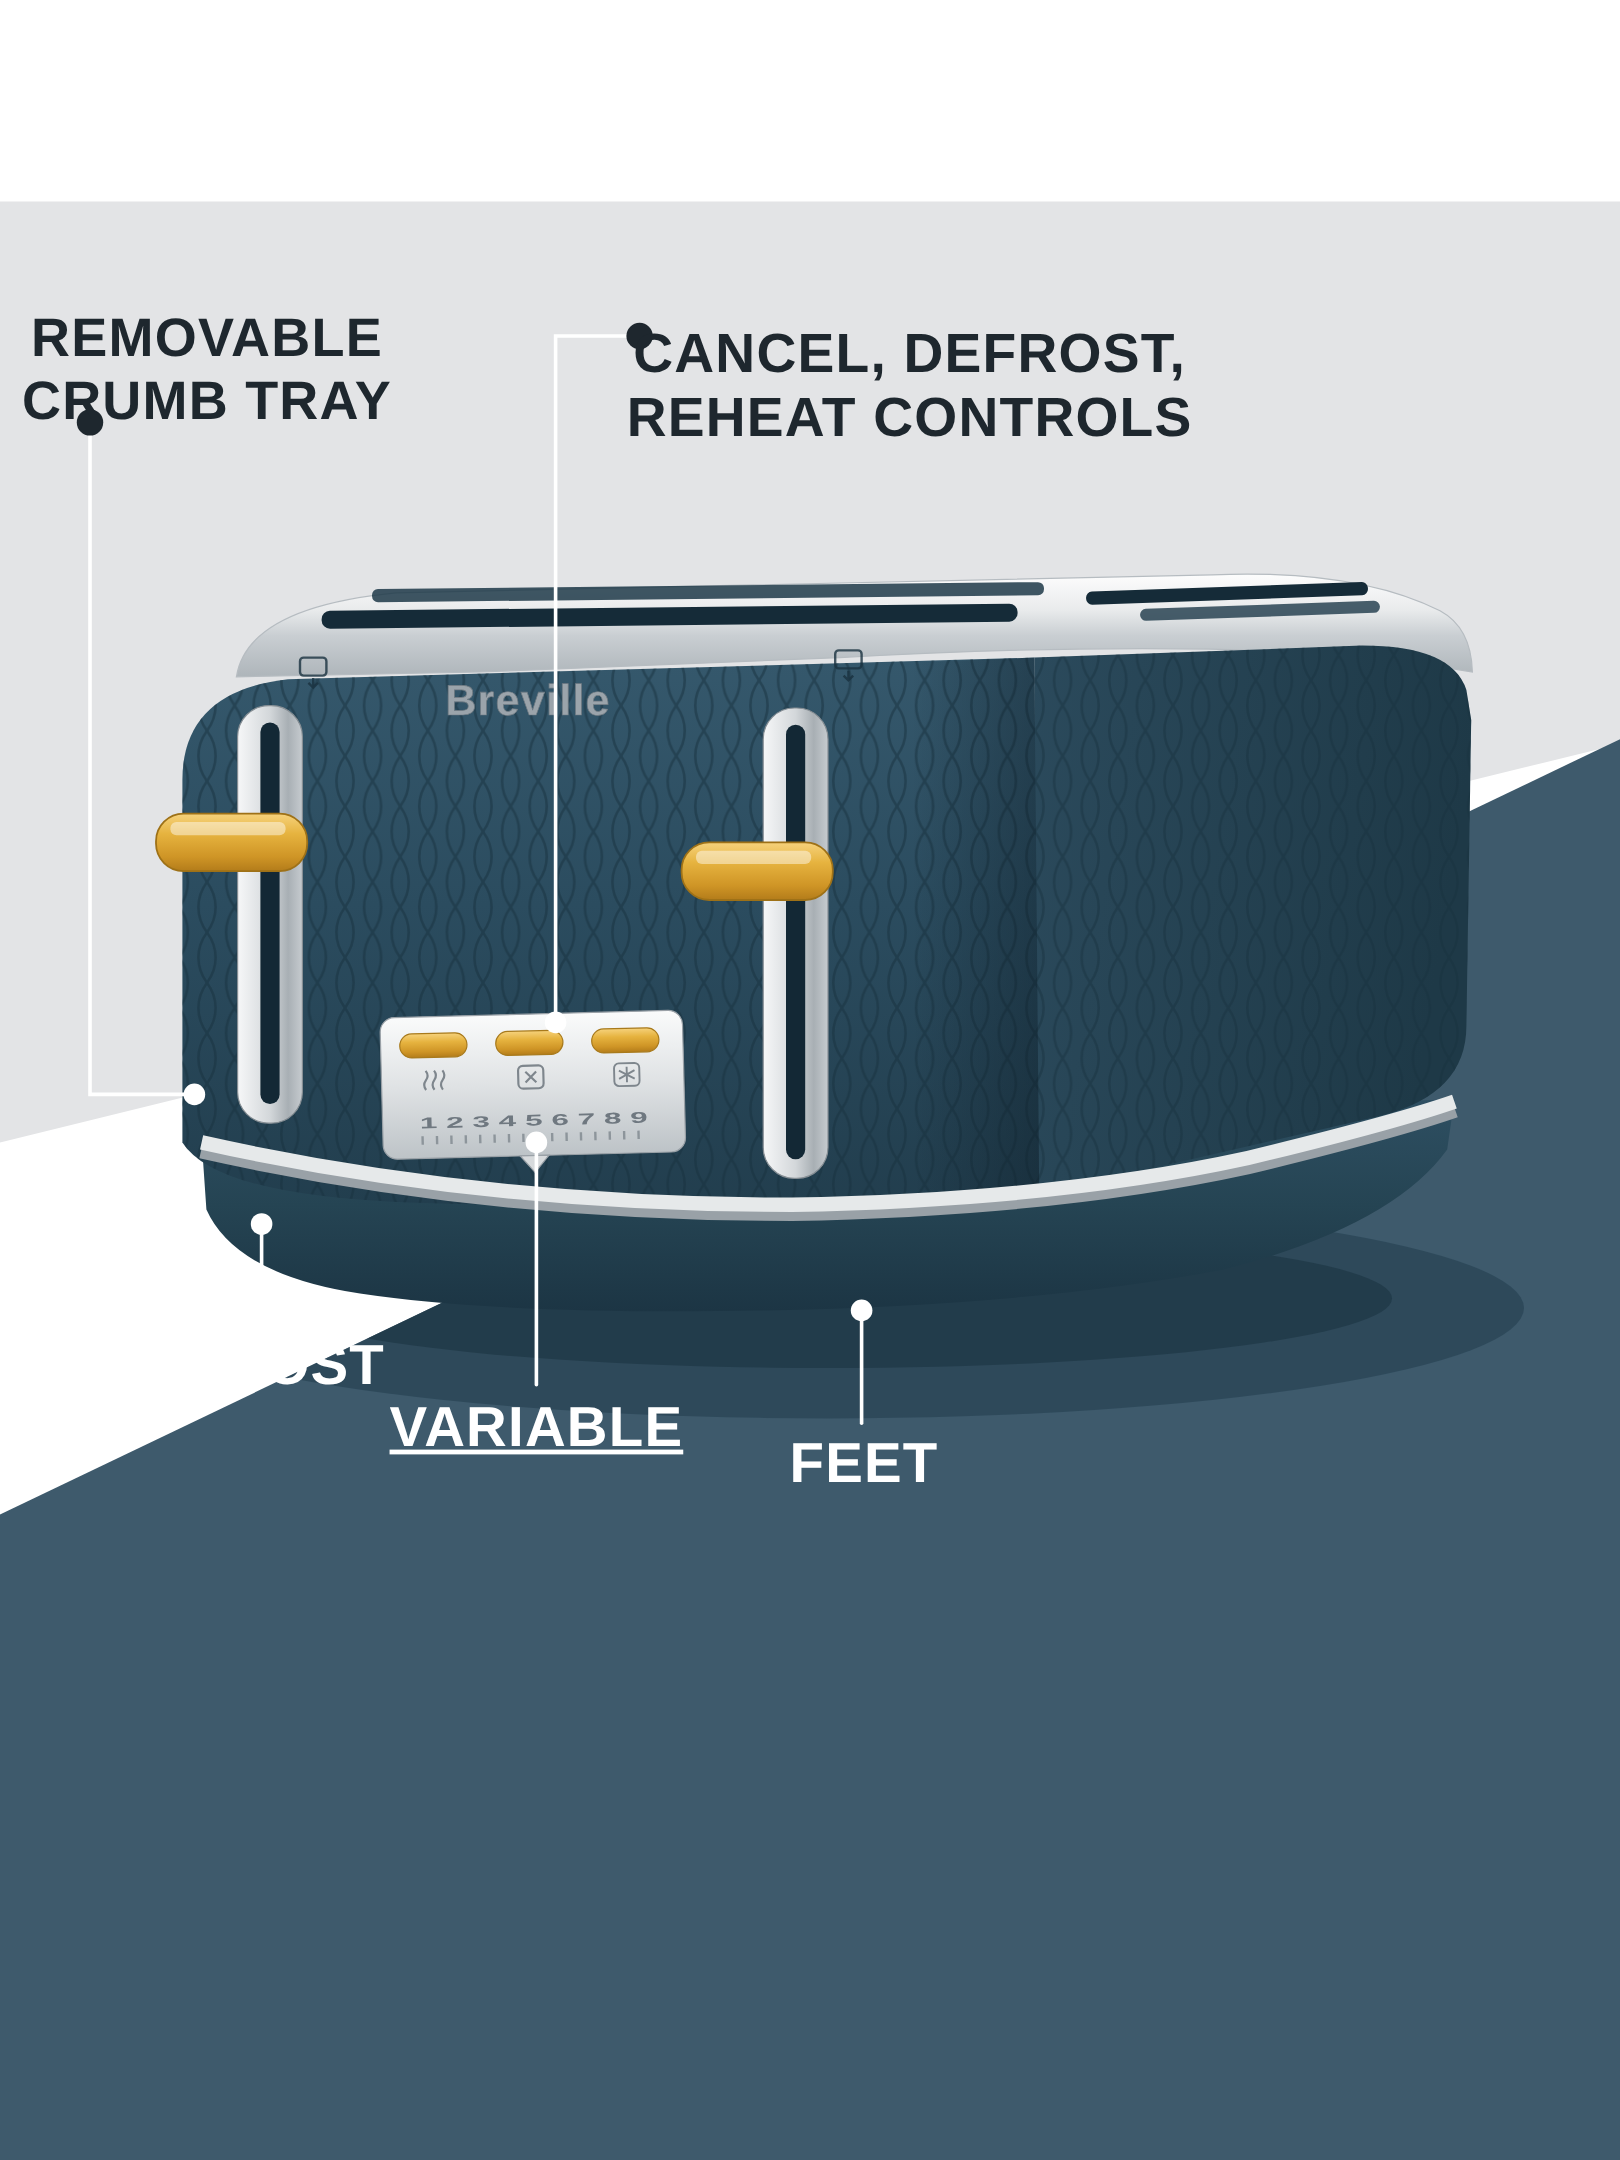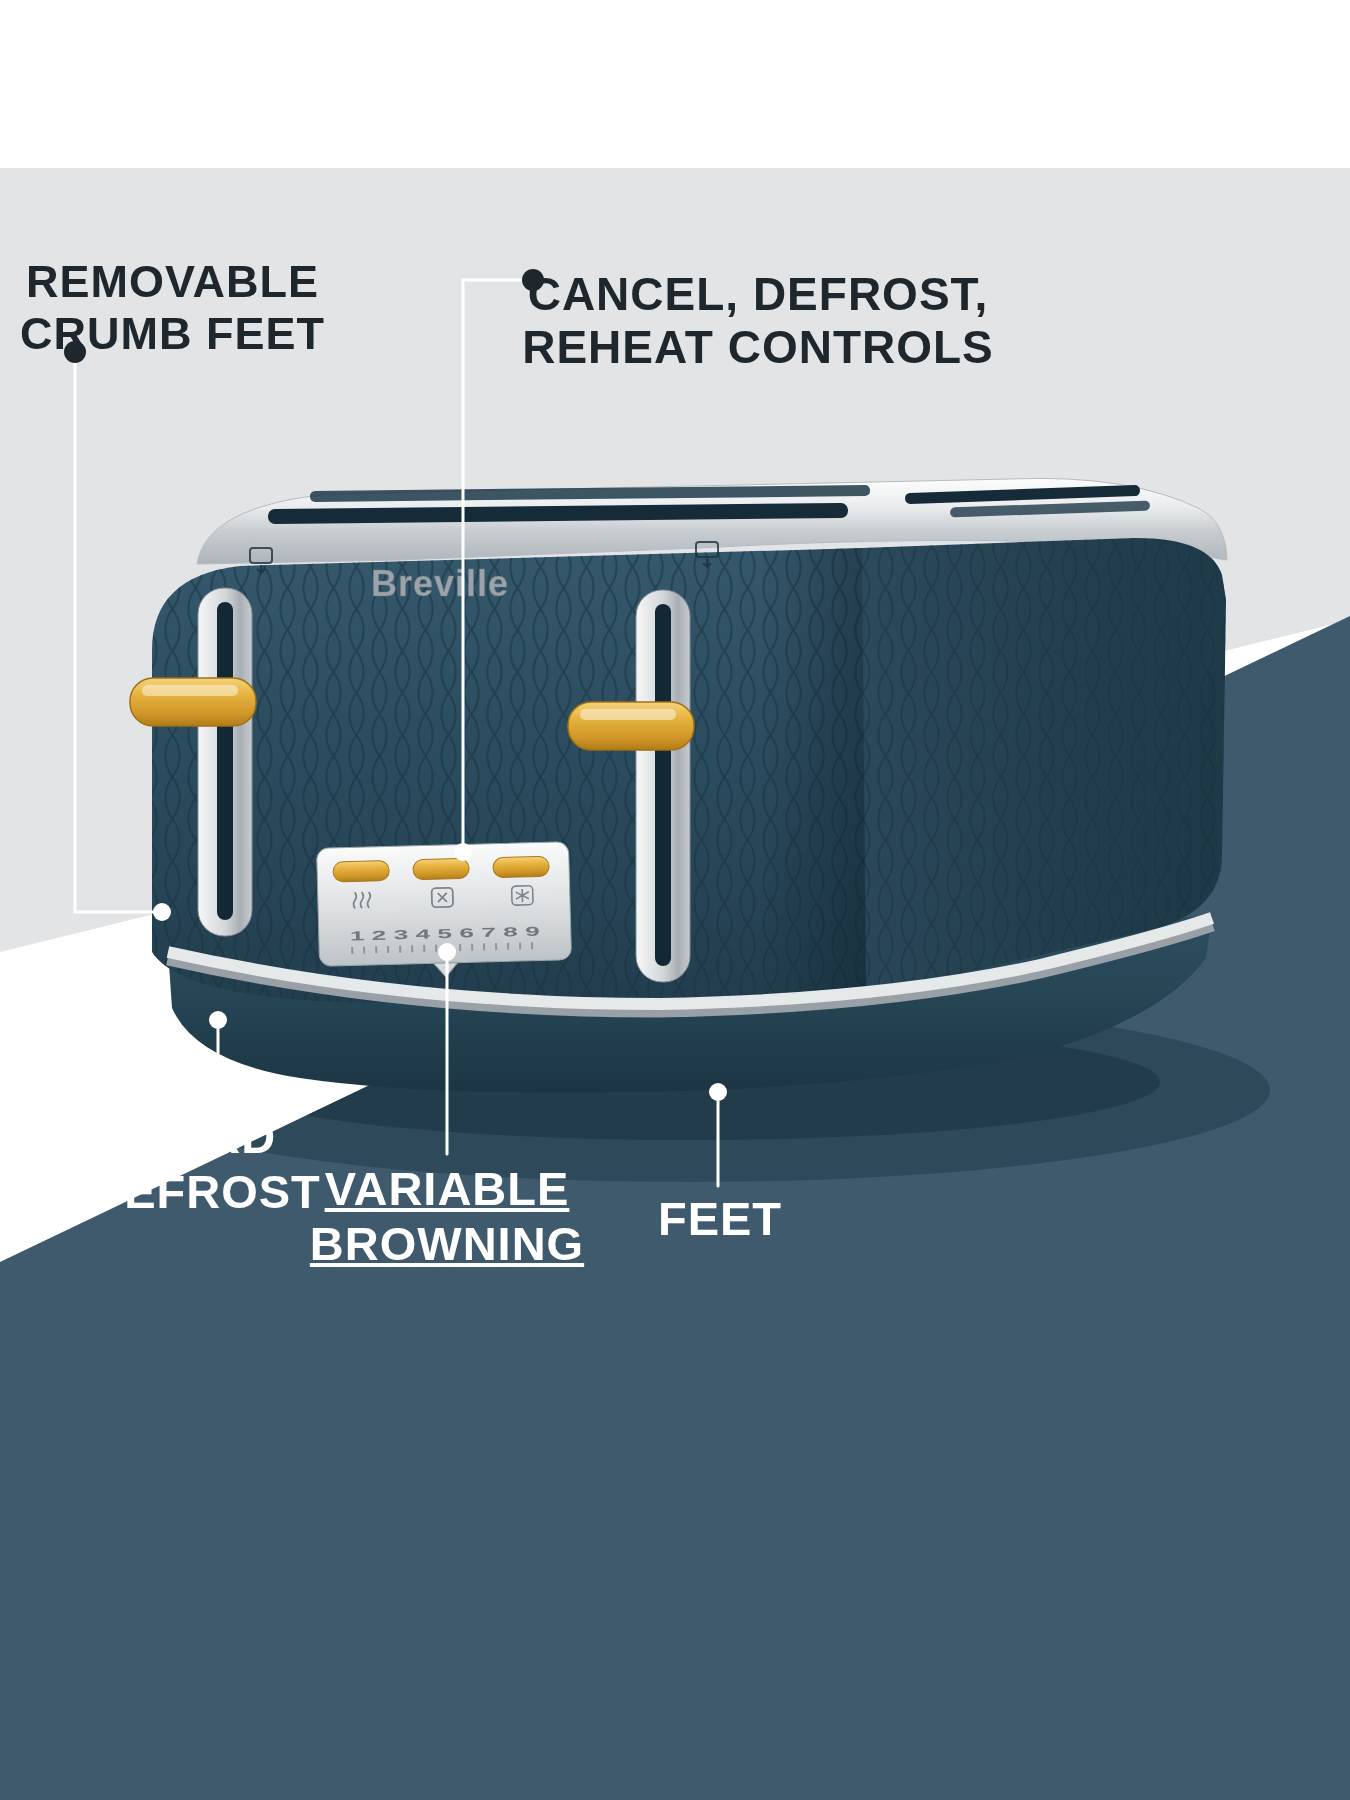--- a/index.html
+++ b/index.html
@@ -175,33 +175,31 @@
     <line x1="447" y1="952" x2="447" y2="1154" stroke="#ffffff" stroke-width="3"></line>
     <circle cx="447" cy="952" r="9" fill="#ffffff"></circle>
 
     <line x1="718" y1="1092" x2="718" y2="1186" stroke="#ffffff" stroke-width="3"></line>
     <circle cx="718" cy="1092" r="9" fill="#ffffff"></circle>
   </g>
 </svg>
 
 <div id="label-crumb" class="callout dark">
   <div class="line">REMOVABLE</div>
-  <div class="line">CRUMB FEET</div>
+  <div class="line">CRUMB TRAY</div>
 </div>
 
 <div id="label-controls" class="callout dark">
   <div class="line">CANCEL, DEFROST,</div>
   <div class="line">REHEAT CONTROLS</div>
 </div>
 
 <div id="label-cord" class="callout light">
-  <div class="line">CORD</div>
   <div class="line">DEFROST</div>
 </div>
 
 <div id="label-browning" class="callout light">
   <div class="line">VARIABLE</div>
-  <div class="line">BROWNING</div>
 </div>
 
 <div id="label-feet" class="callout light">
   <div class="line">FEET</div>
 </div>
 
 </body></html>

